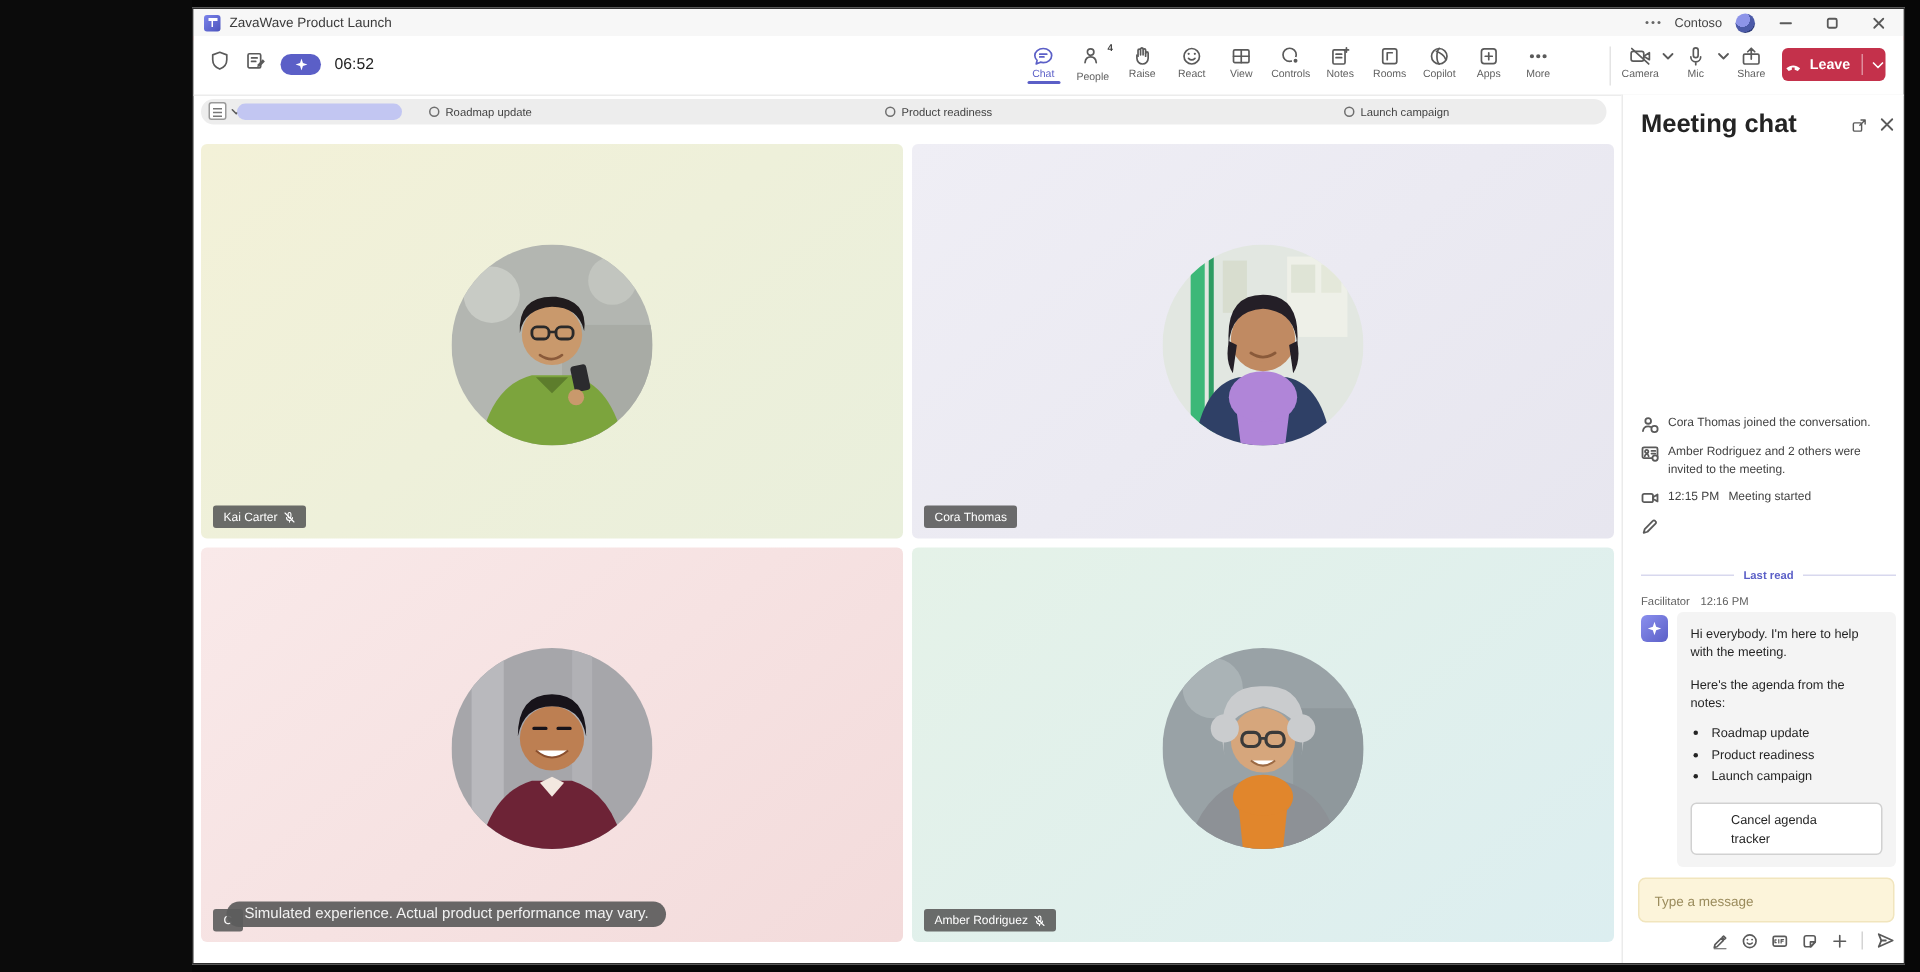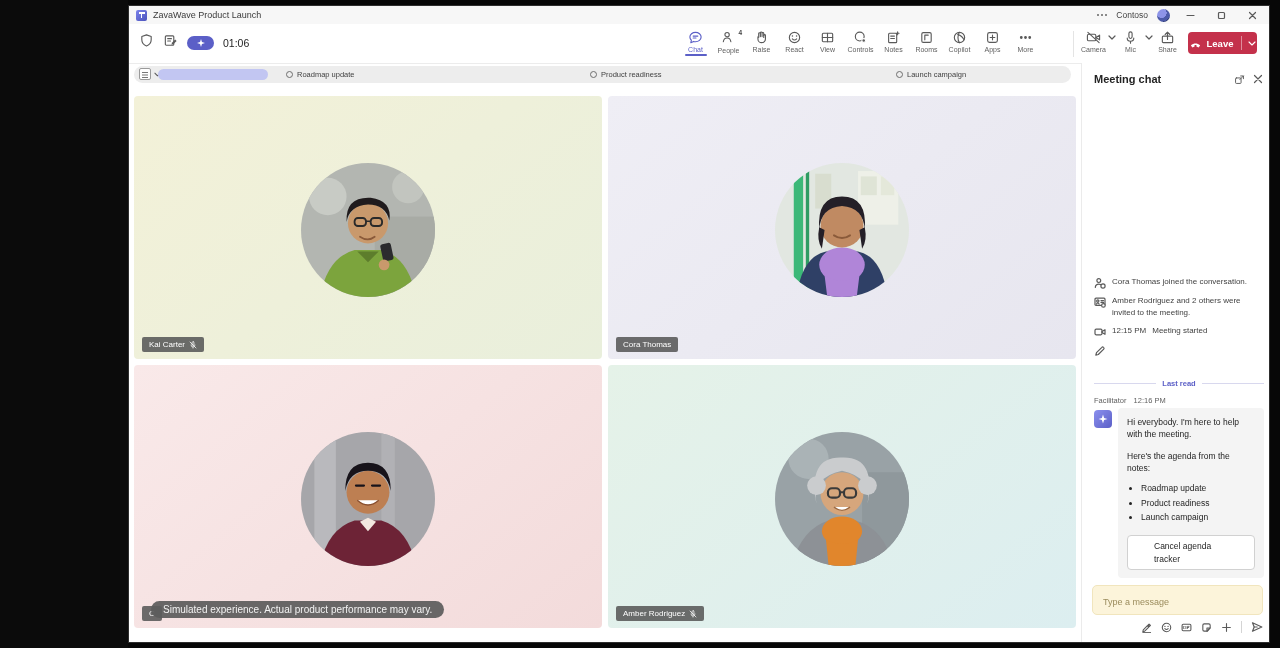--- a/index.html
+++ b/index.html
@@ -69,21 +69,21 @@
   .coach{position:absolute;left:582px;top:540px;width:353px;height:67px;background:#3e5c82;border-radius:8px;color:#fff;box-shadow:0 5px 14px rgba(0,0,0,.3);box-sizing:border-box;padding:12px 15px;z-index:7}
   .coach-text{font-size:10px;letter-spacing:.1px}
   .coach-nav{position:absolute;left:15px;right:15px;bottom:9px;display:flex;justify-content:space-between;font-size:13px;font-weight:bold}
   .cn-btn{display:flex;align-items:center;gap:6px;cursor:pointer}
   .arr-l{width:0;height:0;border-top:5px solid transparent;border-bottom:5px solid transparent;border-right:8px solid #fff}
   .arr-r{width:0;height:0;border-top:5px solid transparent;border-bottom:5px solid transparent;border-left:8px solid #fff}
 
   
   .chatpanel{position:absolute;left:952px;top:57px;width:190px;bottom:0;background:#fff;border-left:1px solid #ebebeb;box-sizing:border-box}
   .chat-head{position:absolute;top:10px;left:12px;right:8px;display:flex;align-items:center}
-  .chat-title{font-size:11px;font-weight:bold;color:#242424;flex:1}
+  .chat-title{font-size:17px;font-weight:bold;color:#242424;flex:1}
   .chat-head .hicon{margin-left:8px;color:#616161;cursor:pointer;display:flex}
   .chatflow{position:absolute;top:213px;left:12px;right:7px}
   .event{display:flex;gap:6px;margin-bottom:6px;font-size:8px;color:#424242;line-height:1.5}
   .event svg{flex:none;margin-top:1px}
   .ev-time{margin-right:6px}
   .ev-link{color:#6264a7;cursor:pointer}
   .lastread{display:flex;align-items:center;gap:6px;color:#5b5fc7;font-weight:bold;font-size:7.5px;margin:22px 0 8px}
   .lastread::before,.lastread::after{content:"";flex:1;height:1px;background:#d8d8ee}
   .msg-meta{font-size:7.5px;color:#616161;margin:0 0 3px 0}
   .msg-meta b{font-weight:normal;margin-right:5px}
@@ -154,21 +154,21 @@
       <span><svg class="ic" width="15" height="15" viewBox="0 0 16 16">
             <rect x="2.5" y="3" width="9" height="10" rx="1"></rect>
             <path d="M5 6h4M5 8.5h3"></path>
             <path d="M9.5 10.5l3.5-3.5 1.5 1.5-3.5 3.5-2 .5z" fill="#5a5a5a" stroke="none"></path>
           </svg></span>
       <span class="timer-pill">
         <svg width="8" height="8" viewBox="0 0 10 10">
             <path d="M5 0L6.2 3.8 10 5 6.2 6.2 5 10 3.8 6.2 0 5 3.8 3.8Z" fill="#fff"></path>
           </svg>
       </span>
-      <span class="timer-text">01:06</span>
+      <span class="timer-text">06:52</span>
     </div>
 
     <div class="tools">
       <div class="tool active">
         <svg class="ic" viewBox="0 0 16 16">
             <path d="M8 2.5c3.3 0 6 2.2 6 5s-2.7 5-6 5c-.7 0-1.4-.1-2-.3L3 13.5l.6-2.6C2.6 10 2 8.8 2 7.5c0-2.8 2.7-5 6-5z"></path>
             <path d="M5.5 6.5h5M5.5 8.5h3"></path>
           </svg>
         <span>Chat</span>
           <span class="ulbar"></span>

